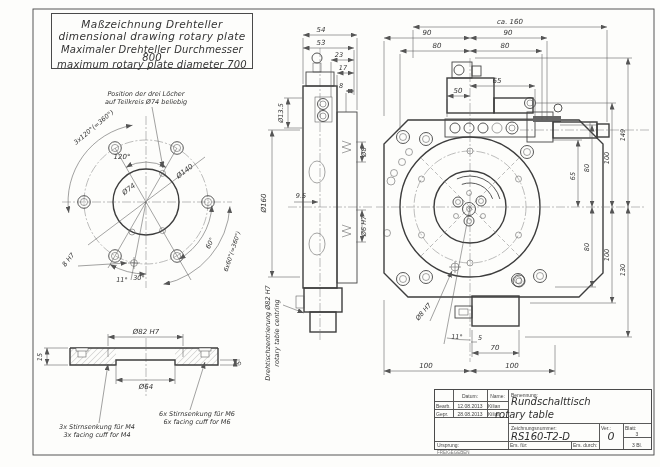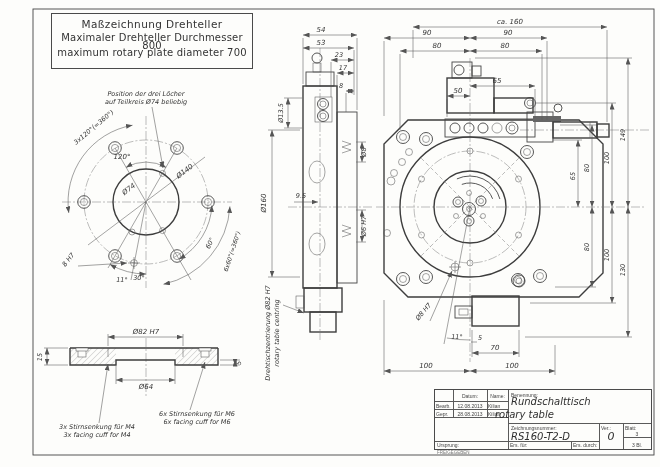--- a/index.html
+++ b/index.html
@@ -10,21 +10,21 @@
   .med{stroke:#444;stroke-width:0.9;fill:none}
   .thin{stroke:#5a5a5a;stroke-width:0.55;fill:none}
   .cl{stroke:#7a7a7a;stroke-width:0.5;fill:none;stroke-dasharray:9 2 2 2}
   .cl2{stroke:#7a7a7a;stroke-width:0.5;fill:none;stroke-dasharray:4 2.5}
   .dim{stroke:#555;stroke-width:0.55;fill:none;marker-start:url(#ar);marker-end:url(#ar)}
   .dime{stroke:#555;stroke-width:0.55;fill:none;marker-end:url(#ar)}
   text{font:italic 7px "DejaVu Sans",sans-serif;fill:#333}
   text.t6{font-size:6px} text.t65{font-size:6.5px}
   
   .hbox{position:absolute;left:51px;top:13px;width:200px;height:54px;border:1.2px solid #4a4a4a;
-        text-align:center;color:#333;}
+        text-align:center;color:#333;font-style:italic}
   .hbox .big{font-size:10.5px;line-height:12px;letter-spacing:.4px}
   .hbox .small{font-size:10px;line-height:7.5px;letter-spacing:.2px}
   
   .tb{position:absolute;left:434px;top:389px;width:216px;height:59px;border:1.1px solid #4a4a4a;color:#333}
   .tb-v{position:absolute;width:0;border-left:1px solid #5a5a5a}
   .tb-h{position:absolute;height:0;border-top:1px solid #5a5a5a}
   .tbl{position:absolute;font:5px "Liberation Sans",sans-serif;color:#444;white-space:nowrap}
   .tbe{position:absolute;font:italic 10px "DejaVu Sans",sans-serif;color:#2e2e2e;white-space:nowrap}
   .released{position:absolute;left:437px;top:450px;font:4.5px "Liberation Sans",sans-serif;color:#777}
 </style>
@@ -374,20 +374,21 @@
     <text x="480" y="340" text-anchor="middle" class="t65">5</text>
     <text x="495" y="350" text-anchor="middle">70</text>
     <text x="426" y="368" text-anchor="middle">100</text>
     <text x="512" y="368" text-anchor="middle">100</text>
     <text transform="translate(425,313) rotate(-50)" text-anchor="middle" class="t65">Ø8 H7</text>
   </g>
 </svg>
 
 <div class="hbox">
   <div class="big" style="margin-top:4px">Maßzeichnung Drehteller</div>
+  <div class="big">dimensional drawing rotary plate</div>
   <div class="small" style="margin-top:4px">Maximaler Drehteller Durchmesser 800</div>
   <div class="small">maximum rotary plate diameter 700</div>
 </div>
 
 <div class="tb">
   <div class="tb-v" style="left:73px;top:0;height:59px"></div>
   <div class="tb-v" style="left:18px;top:0;height:27px"></div>
   <div class="tb-v" style="left:52px;top:0;height:27px"></div>
   <div class="tb-h" style="top:11px;left:0;width:73px"></div>
   <div class="tb-h" style="top:19px;left:0;width:73px"></div>

